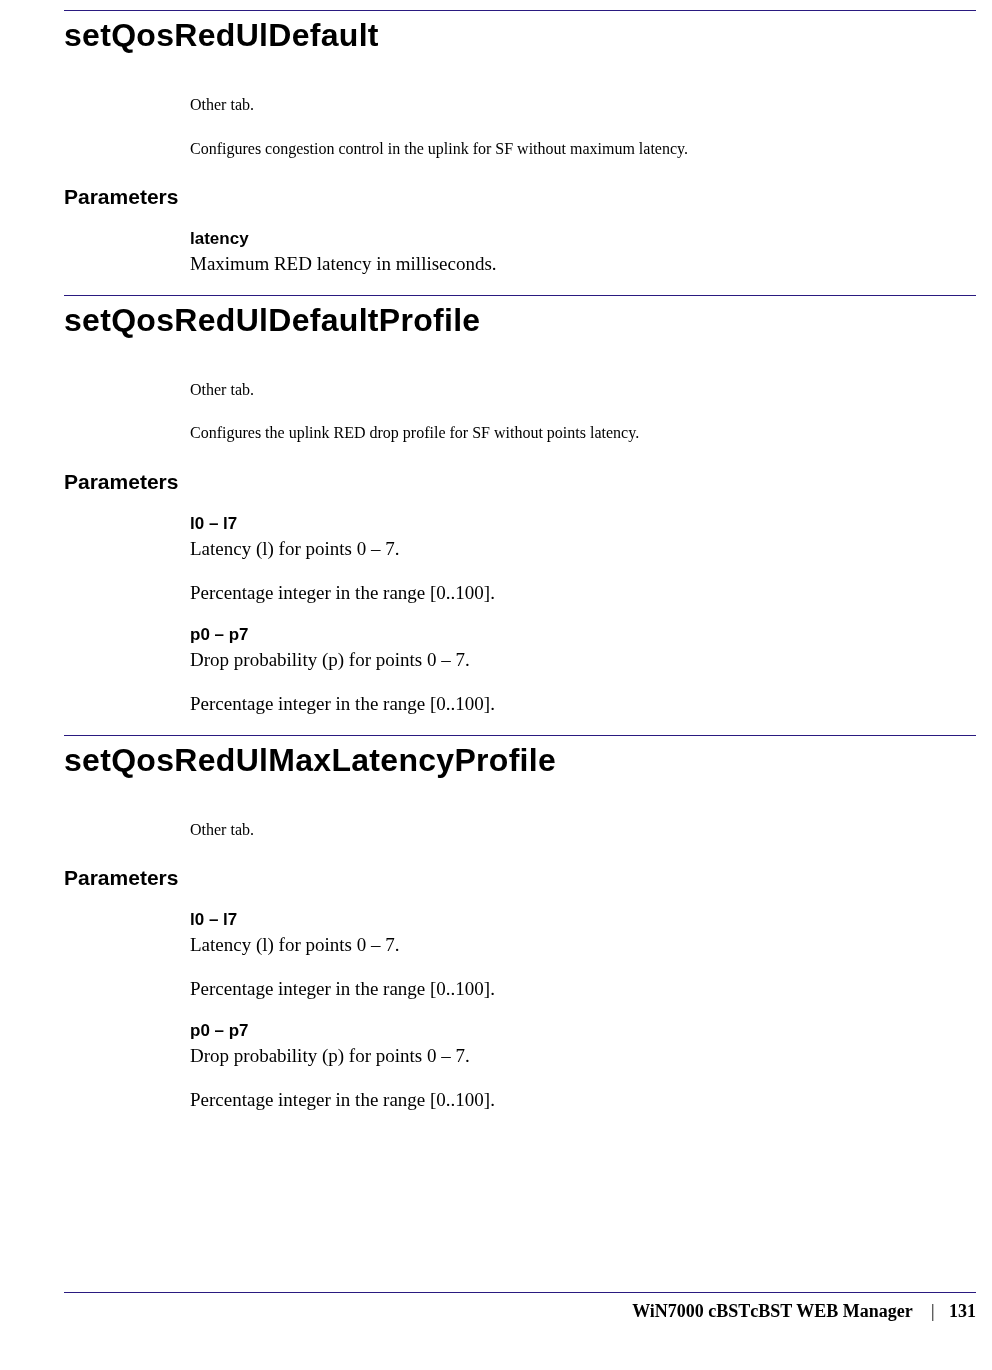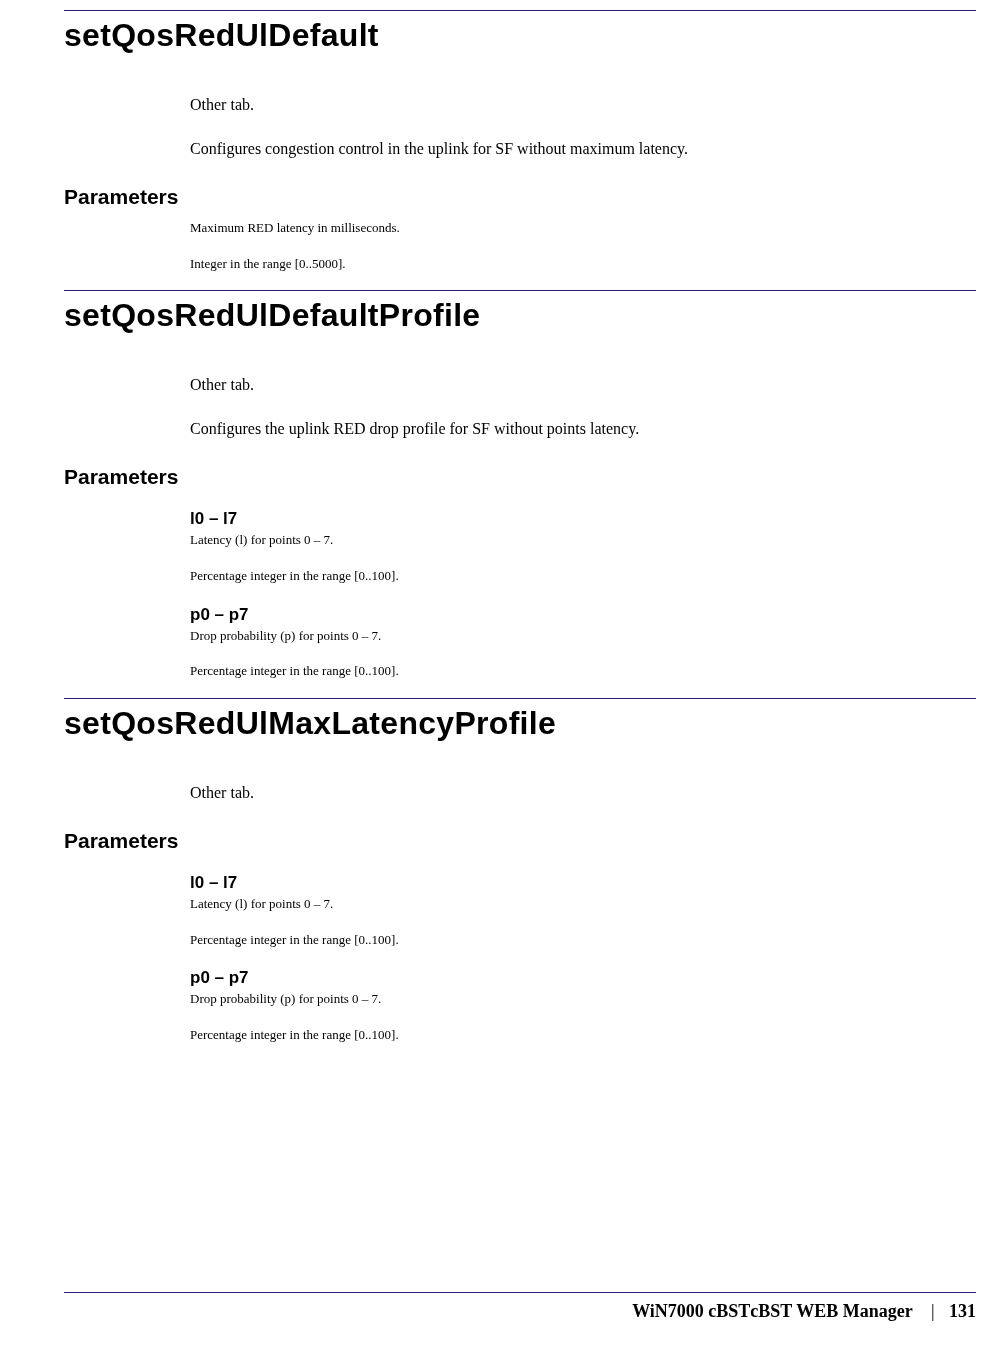--- a/index.html
+++ b/index.html
@@ -46,21 +46,21 @@
     font-size: 17px;
     margin: 20px 0 2px 0;
     display: block;
   }
   .body-text {
     font-size: 16px;
     line-height: 1.35;
     margin: 0 0 22px 0;
   }
   .body-text-tight {
-    font-size: 13px;
+    font-size: 19px;
     line-height: 1.35;
     margin: 0 0 18px 0;
   }
   .indent {
     margin-left: 126px;
   }
   .footer {
     position: absolute;
     left: 40px;
     right: 40px;
@@ -90,22 +90,22 @@
 
   <hr class="top-rule">
 
   <div class="h1">setQosRedUlDefault</div>
   <div class="indent">
     <p class="body-text">Other tab.</p>
     <p class="body-text">Configures congestion control in the uplink for SF without maximum latency.</p>
   </div>
   <div class="h-sub">Parameters</div>
   <div class="indent">
+    <span class="param-name">latency</span>
     <p class="body-text-tight">Maximum RED latency in milliseconds.</p>
-    <p class="body-text-tight">Integer in the range [0..5000].</p>
   </div>
 
   <hr class="section-rule">
 
   <div class="h1">setQosRedUlDefaultProfile</div>
   <div class="indent">
     <p class="body-text">Other tab.</p>
     <p class="body-text">Configures the uplink RED drop profile for SF without points latency.</p>
   </div>
   <div class="h-sub">Parameters</div>

